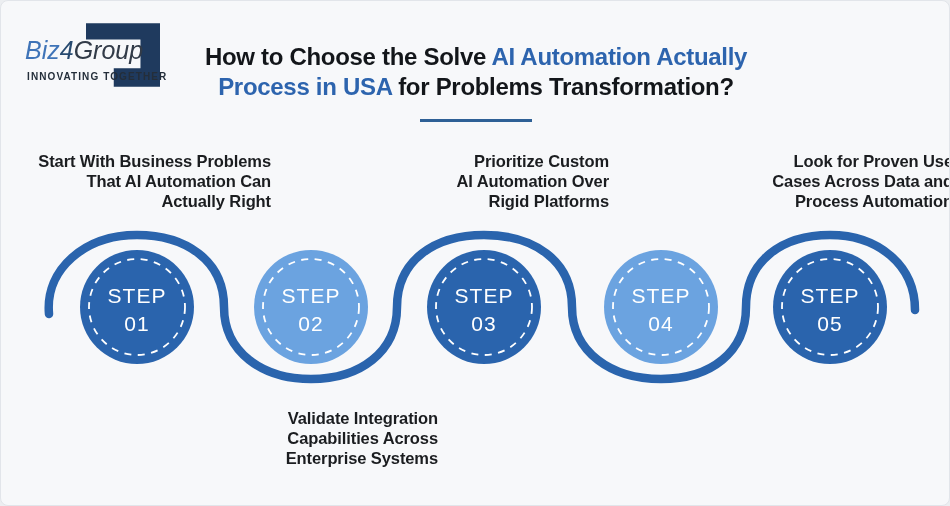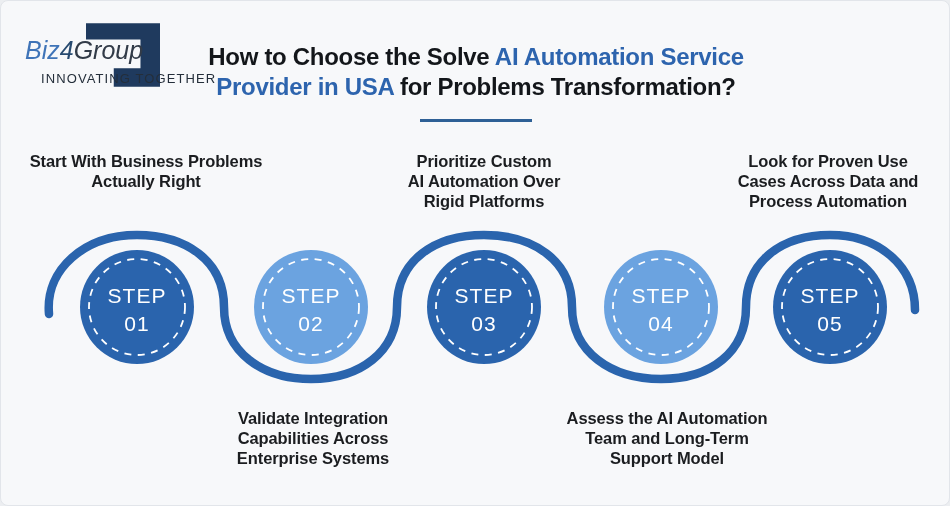--- a/index.html
+++ b/index.html
@@ -20,22 +20,22 @@
   .logo-bracket{position:absolute;left:61px;top:10px;width:74px;height:64px;}
   .logo-text{
     position:absolute;left:0px;top:22px;z-index:2;white-space:nowrap;
     font-family:Liberation Sans, sans-serif;
     font-style:italic;font-size:25px;line-height:30px;
   }
   .logo-biz{color:#3f74b8;}
   .logo-four{color:#274a70;}
   .logo-group{color:#323b48;}
   .logo-tagline{
-    position:absolute;left:16px;top:58px;z-index:2;
-    font-size:13px;font-weight:400;letter-spacing:1.1px;
+    position:absolute;left:2px;top:58px;z-index:2;
+    font-size:10px;font-weight:700;letter-spacing:1.1px;
     color:#242e3a;white-space:nowrap;
   }
 
   
   .title{
     position:absolute;left:165px;top:41px;width:620px;
     text-align:center;font-weight:700;font-size:24px;line-height:30px;
     letter-spacing:-0.3px;color:#13161a;
   }
   .title .accent{color:#2d64ae;}
@@ -46,21 +46,21 @@
 
   
   .band{position:absolute;left:0;top:220px;width:950px;height:175px;}
   .step-word,.step-num{
     font-family:"Liberation Sans",sans-serif;
     font-size:21px;letter-spacing:1px;
   }
 
   
   .step-label{
-    position:absolute;width:250px;text-align:center;
+    position:absolute;width:250px;text-align:right;
     font-weight:700;font-size:16.5px;line-height:20px;
     letter-spacing:-0.1px;color:#1b1d20;
   }
   .lbl-top{top:150px;}
   .lbl-bottom{top:407px;}
   .lbl-1{left:20px;}
   .lbl-2{left:187px;}
   .lbl-3{left:358px;}
   .lbl-4{left:541px;}
   .lbl-5{left:702px;}
@@ -72,22 +72,22 @@
 
   <div class="logo">
     <svg class="logo-bracket" viewBox="0 0 72 62">
       <polygon points="0,0 72,0 72,62 27,62 27,44 53,44 53,16 0,16" fill="#1f3a5e"></polygon>
     </svg>
     <div class="logo-text"><span class="logo-biz">Biz</span><span class="logo-four">4</span><span class="logo-group">Group</span></div>
     <div class="logo-tagline">INNOVATING TOGETHER</div>
   </div>
 
   <div class="title">
-    <div><span>How to Choose the Solve </span><span class="accent">AI Automation Service</span></div>
-    <div><span class="accent">Provider in USA</span><span> for Problems Transformation?</span></div>
+    <div><span>How to Choose the Solve </span><span class="accent">AI Automation Actually</span></div>
+    <div><span class="accent">Process in USA</span><span> for Problems Transformation?</span></div>
   </div>
   <div class="title-underline"></div>
 
   <svg class="band" viewBox="0 220 950 175">
     <path d="M 48 313
              C 44 268, 84 234, 136 234
              C 184 234, 223 259, 223 306
              C 223 351, 261 378, 310 378
              C 359 378, 396 351, 396 306
              C 396 259, 434 234, 483 234
@@ -128,40 +128,36 @@
     <g>
       <circle cx="829" cy="306" r="57" fill="#2a64ad"></circle>
       <circle cx="829" cy="306" r="48" fill="none" stroke-width="1.8" stroke-dasharray="7 6.5" stroke="#ffffff"></circle>
       <text class="step-word" x="829" y="302" text-anchor="middle" fill="#ffffff">STEP</text>
       <text class="step-num" x="829" y="330" text-anchor="middle" fill="#ffffff">05</text>
     </g>
   </svg>
 
   <div class="step-label lbl-top lbl-1">
     <div>Start With Business Problems</div>
+    <div>That AI Automation Can</div>
     <div>Actually Right</div>
   </div>
 
   <div class="step-label lbl-bottom lbl-2">
     <div>Validate Integration</div>
     <div>Capabilities Across</div>
     <div>Enterprise Systems</div>
   </div>
 
   <div class="step-label lbl-top lbl-3">
     <div>Prioritize Custom</div>
     <div>AI Automation Over</div>
     <div>Rigid Platforms</div>
   </div>
 
-  <div class="step-label lbl-bottom lbl-4">
-    <div>Assess the AI Automation</div>
-    <div>Team and Long-Term</div>
-    <div>Support Model</div>
-  </div>
 
   <div class="step-label lbl-top lbl-5">
     <div>Look for Proven Use</div>
     <div>Cases Across Data and</div>
     <div>Process Automation</div>
   </div>
 
 </div>
 
 </body></html>

